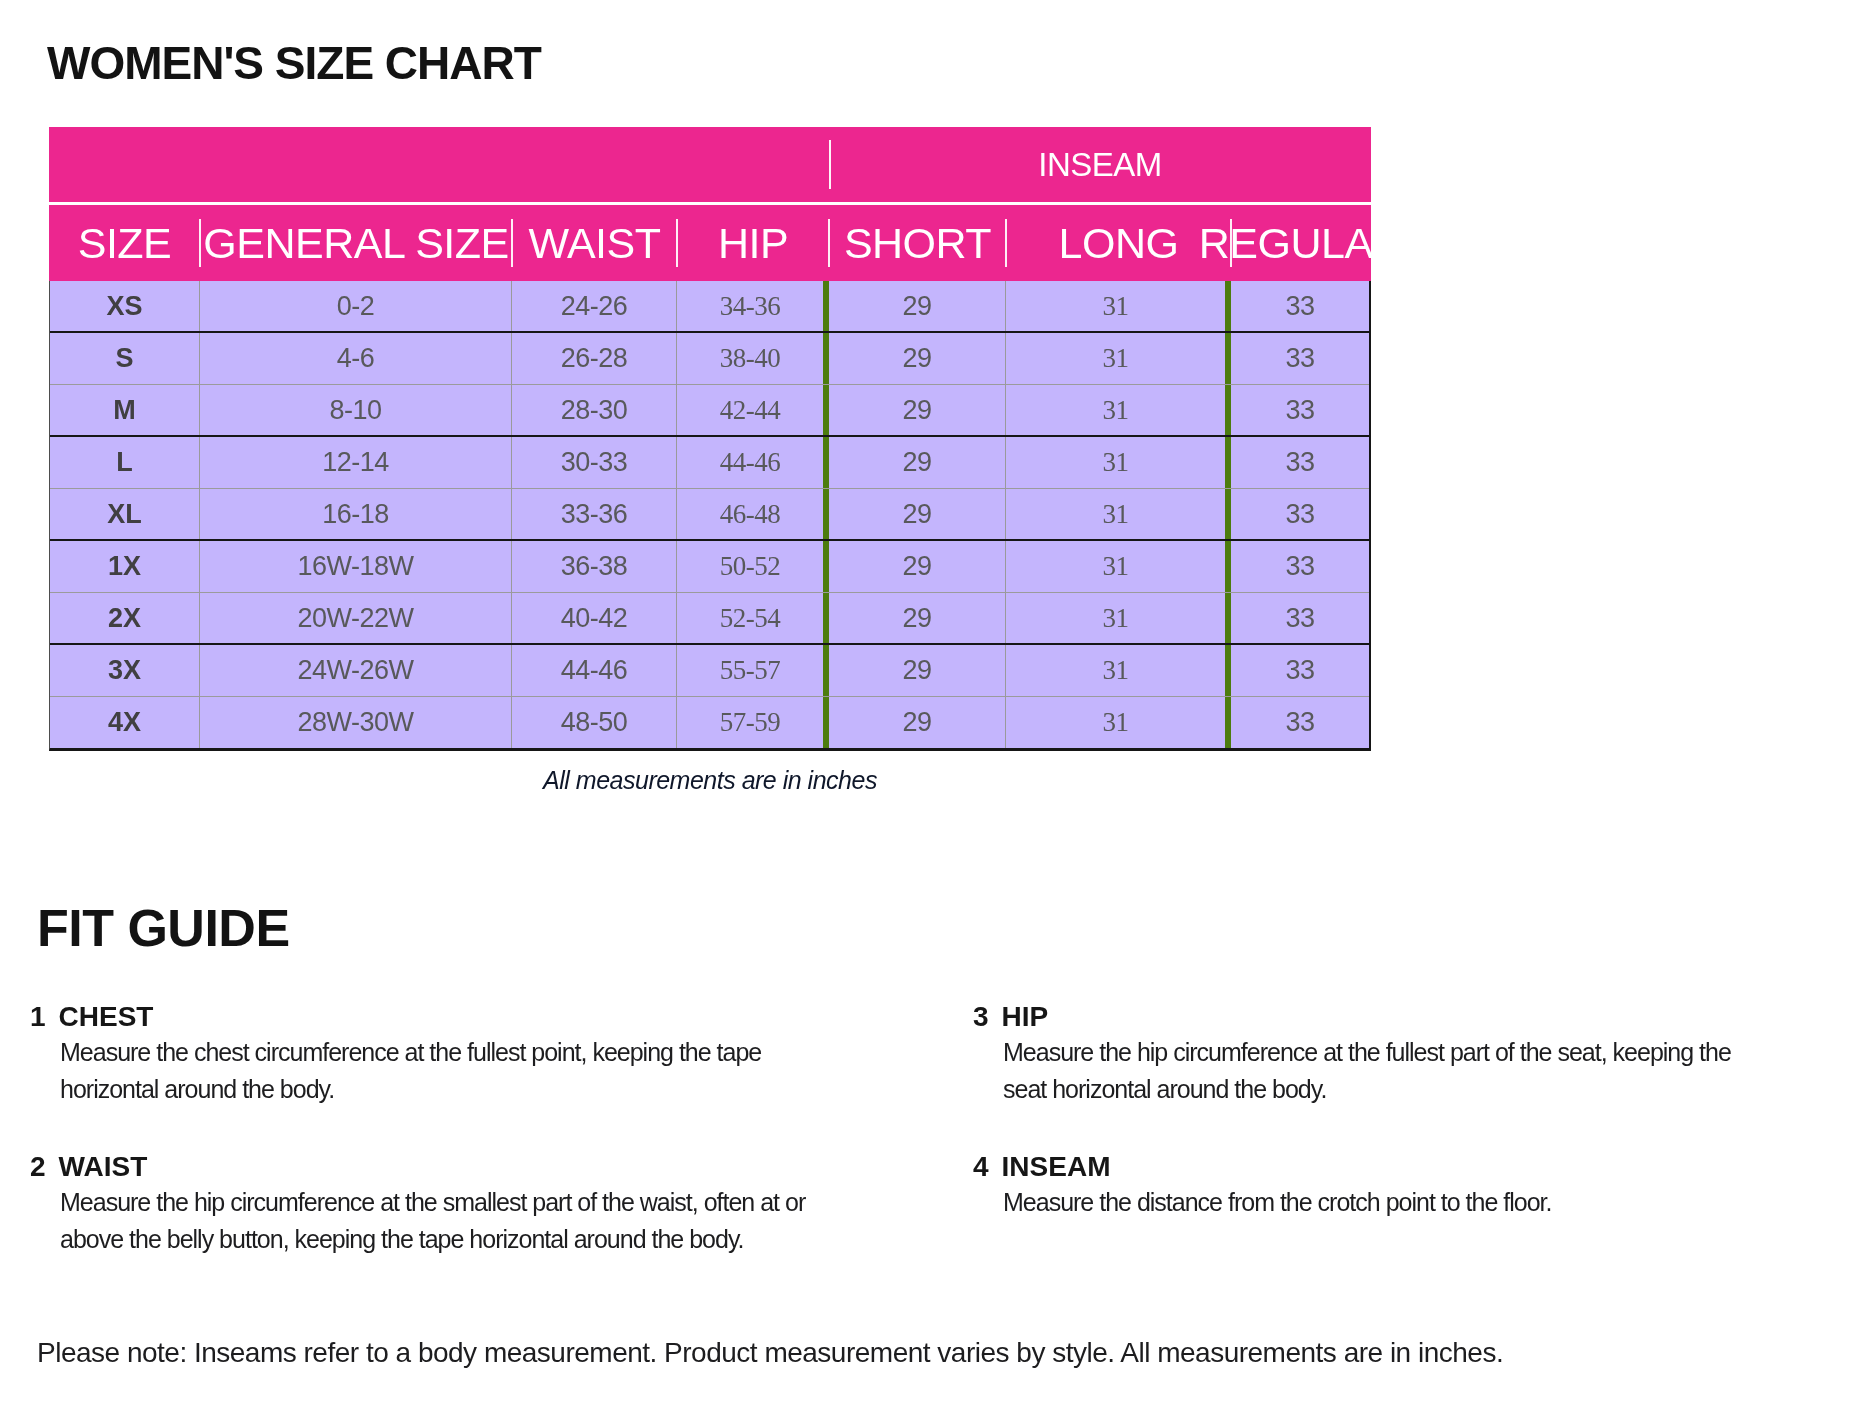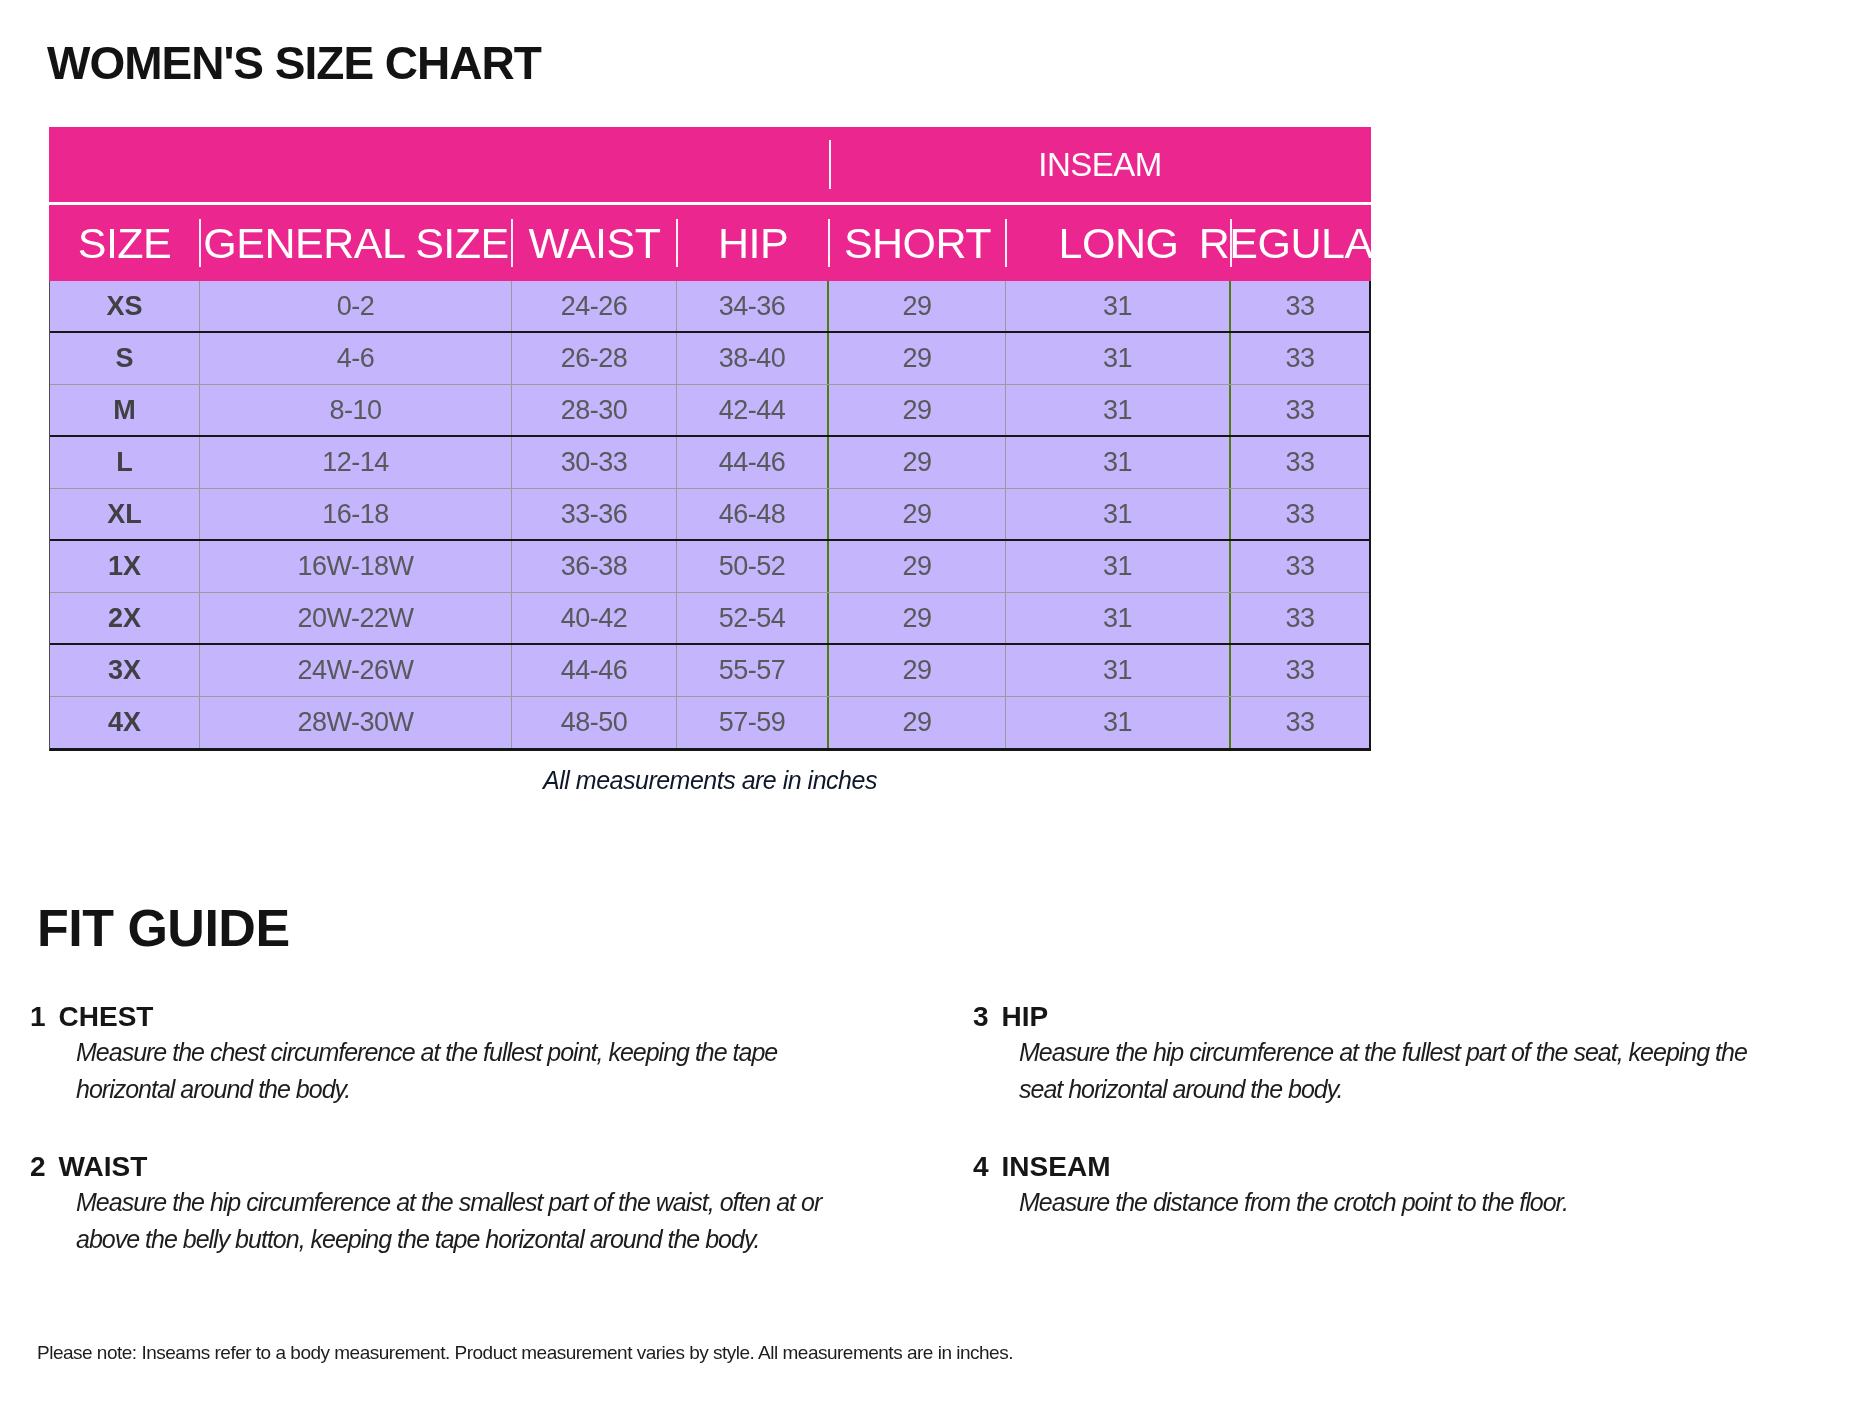--- a/index.html
+++ b/index.html
@@ -23,40 +23,40 @@
       background:rgba(255,255,255,.92);}
   .tbody{border-left:1px solid #4d4d4d;border-right:2px solid #161616;border-bottom:3px solid #161616;}
   .tr{display:grid;grid-template-columns:150px 312px 165px 152px 177px 225px 138px;height:52px;
       box-sizing:border-box;background:#c4b5fd;}
   .tr.thick{border-bottom:2px solid #161616;}
   .tr.thin{border-bottom:1px solid #9b9b9b;}
   .tr.last{height:51px;}
   .td{display:flex;align-items:center;justify-content:center;font-size:27px;color:#58595B;
       letter-spacing:-0.5px;box-sizing:border-box;}
   .td{border-right:1px solid #9a9a9a;}
-  .td.c3,.td.c5{border-right:2px solid #4d7c0f;}
+  .td.c3,.td.c5{border-right:6px solid #4d7c0f;font-family:Liberation Serif, serif;}
   .td.c6{border-right:none;}
   .td.size-col{font-weight:bold;color:#414042;letter-spacing:0;}
 
   .caption{position:absolute;left:49px;top:766px;width:1322px;text-align:center;
            font-style:italic;font-size:25px;color:#0f172a;letter-spacing:-0.5px;}
 
   
   .fit-guide-title{position:absolute;left:37px;top:898px;font-size:52px;font-weight:bold;
                    color:#131313;letter-spacing:-0.5px;}
   .fg-item{position:absolute;}
   .fg-item.pos-1{left:30px;top:1000px;}
   .fg-item.pos-3{left:973px;top:1000px;}
   .fg-item.pos-2{left:30px;top:1150px;}
   .fg-item.pos-4{left:973px;top:1150px;}
   .fg-head{display:flex;gap:13px;font-size:28px;font-weight:bold;color:#161616;line-height:34px;}
-  .fg-lines{margin-left:46px;margin-top:0;font-style:italic;}
+  .fg-lines{margin-left:30px;margin-top:0;}
   .fg-line{font-size:25px;color:#1d1d1f;line-height:37px;letter-spacing:-1px;white-space:nowrap;}
 
-  .footnote{position:absolute;left:37px;top:1336px;font-size:19px;color:#1d1d1f;
+  .footnote{position:absolute;left:37px;top:1336px;font-size:28px;color:#1d1d1f;
             letter-spacing:-0.5px;line-height:34px;white-space:nowrap;}
 </style>
 </head>
 <body>
 
 <div class="page">
 
   <div class="page-title">WOMEN'S SIZE CHART</div>
 
   <div class="size-table">

